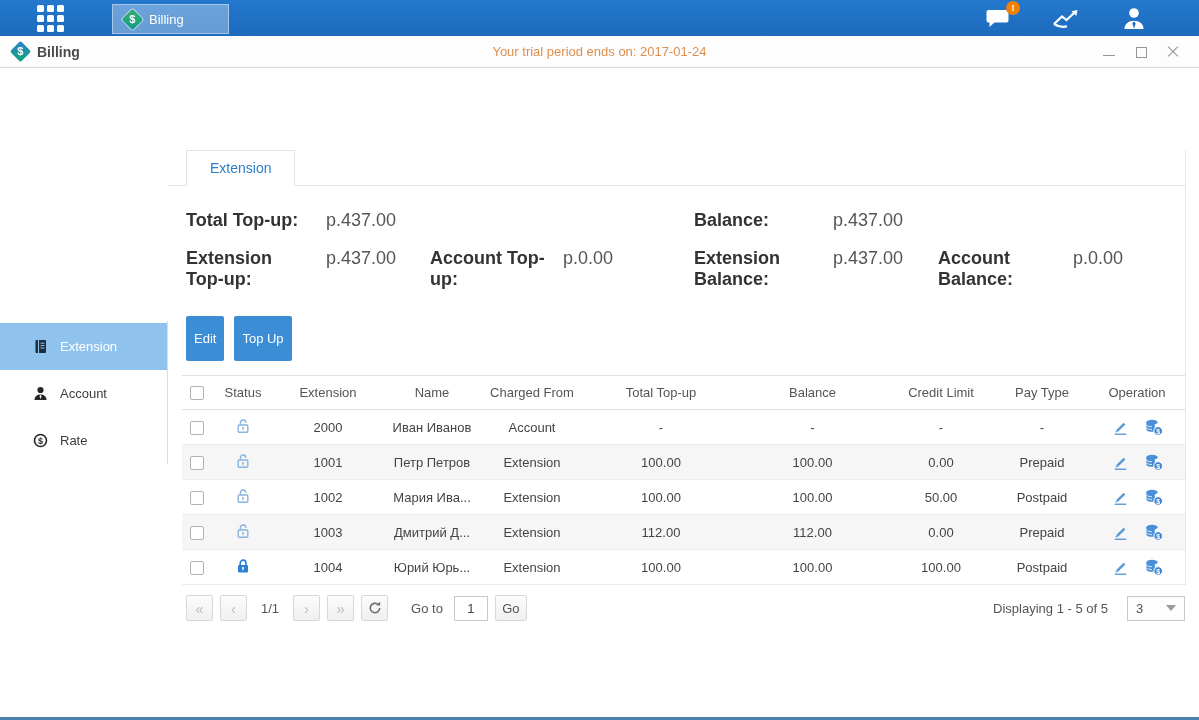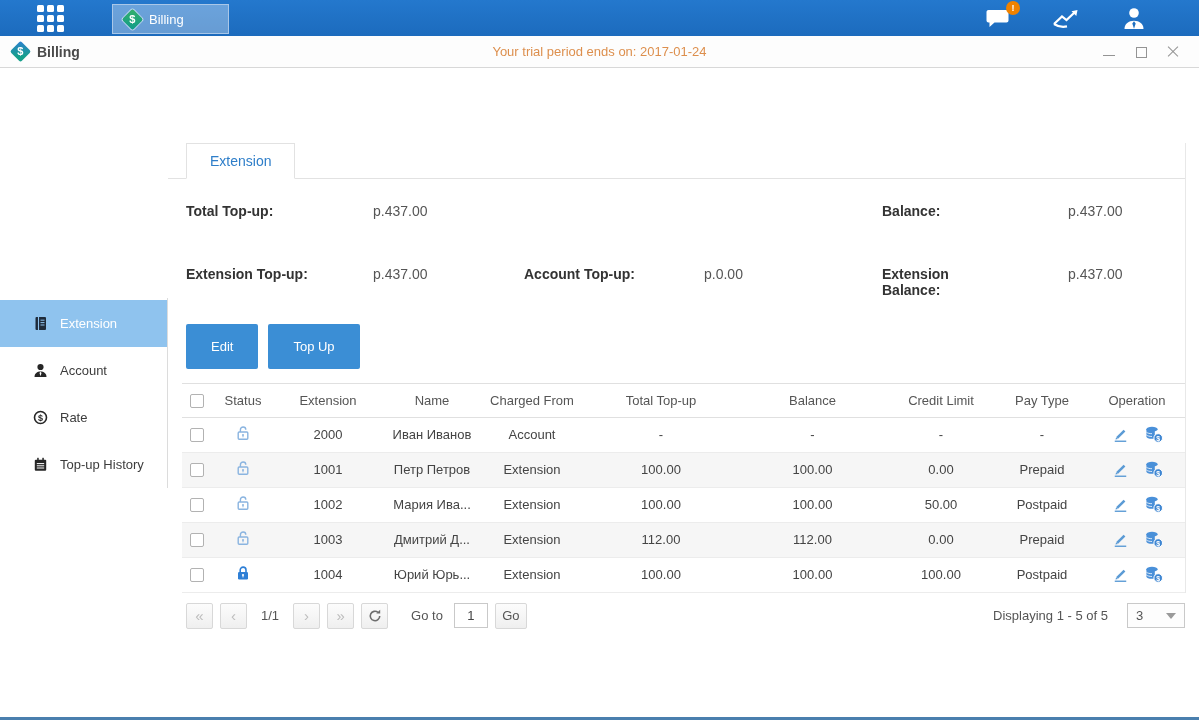--- a/index.html
+++ b/index.html
@@ -40,29 +40,29 @@
   .side-item { height:47px; display:flex; align-items:center; gap:12px; padding-left:33px; font-size:13px; color:#3c3c3c; cursor:pointer; }
   .side-item svg { flex:none; }
   .side-item.active { background:#8fc3ee; color:#fff; }
 
   .content { flex:1; display:flex; flex-direction:column; min-width:0; }
   .content-upper { flex:1; margin-right:13px; border-right:1px solid #e8e8e8; overflow:hidden; }
 
   .tabstrip { height:36px; box-shadow:inset 0 -1px 0 #e2e2e2; display:flex; }
   .tab { margin-left:18px; height:36px; line-height:35px; padding:0 23px; background:#fff; border:1px solid #e2e2e2; border-bottom:1px solid #fff; color:#2e7ec9; font-size:14px; cursor:pointer; }
 
-  .summary { margin:24px 0 0 18px; display:grid; grid-template-columns:127px 117px 120px 144px 126px 118px 122px 1fr; grid-row-gap:17px; font-size:14px;gap:47px; }
+  .summary { margin:24px 0 0 18px; display:grid; grid-template-columns:127px 117px 120px 144px 126px 118px 122px 1fr; grid-row-gap:17px; font-size:18px; }
   .slabel { font-weight:bold; color:#333; }
   .svalue { color:#555;margin-left:13px; }
   .g11{grid-column:1;grid-row:1} .g21{grid-column:2;grid-row:1} .g51{grid-column:5;grid-row:1} .g61{grid-column:6;grid-row:1}
   .g12{grid-column:1;grid-row:2} .g22{grid-column:2;grid-row:2} .g32{grid-column:3;grid-row:2} .g42{grid-column:4;grid-row:2}
   .g52{grid-column:5;grid-row:2} .g62{grid-column:6;grid-row:2} .g72{grid-column:7;grid-row:2} .g82{grid-column:8;grid-row:2}
 
   .actions { margin:26px 0 0 18px; display:flex; gap:10px; }
-  .btn-primary { background:#3b8ed5; color:#fff; border:none; border-radius:2px; height:45px; padding:0 25px; font-size:13px; font-family:inherit; cursor:pointer; }
+  .btn-primary { background:#3b8ed5; color:#fff; border:none; border-radius:2px; height:45px; padding:0 8px; font-size:13px; font-family:inherit; cursor:pointer; }
 
   table.ext { margin:14px 0 0 14px; border-collapse:collapse; table-layout:fixed; width:1005px; font-size:13px; color:#444; }
   table.ext th { height:34px; border-top:1px solid #e0e0e0; border-bottom:1px solid #e0e0e0; font-weight:normal; color:#555; text-align:center; }
   table.ext td { height:35px; border-bottom:1px solid #ececec; text-align:center; }
   table.ext tbody tr:nth-child(even) { background:#f6f6f6; }
   input[type=checkbox] { -webkit-appearance:none; appearance:none; width:14px; height:14px; border:1px solid #b2b2b2; border-radius:2px; background:#fff; margin:0; vertical-align:middle; cursor:pointer; }
   .op-cell { display:flex; align-items:center; justify-content:center; gap:16px; }
   .op-ico { cursor:pointer; display:flex; }
 
   
@@ -159,29 +159,20 @@
           <path d="M7.5 8.8l-1 1.3 1 3.2 1-3.2z" fill="#fff"></path>
         </svg>
         <span>Account</span>
       </div>
       <div class="side-item">
         <svg width="15" height="15" viewBox="0 0 15 15">
           <circle cx="7.5" cy="7.5" r="6" fill="none" stroke="#262626" stroke-width="1.6"></circle>
           <text x="7.5" y="10.6" text-anchor="middle" font-size="9" font-weight="bold" fill="#262626" font-family="Liberation Sans, sans-serif">$</text>
         </svg>
         <span>Rate</span>
-      </div>
-      <div class="side-item">
-        <svg width="15" height="15" viewBox="0 0 15 15">
-          <rect x="1.8" y="2.8" width="11.4" height="11" rx="1" fill="#262626"></rect>
-          <rect x="4.2" y="0.8" width="1.5" height="3.4" fill="#262626"></rect>
-          <rect x="9.3" y="0.8" width="1.5" height="3.4" fill="#262626"></rect>
-          <path d="M3.8 6.6h7.4M3.8 8.8h7.4M3.8 11h7.4" stroke="#fff" stroke-width="1"></path>
-        </svg>
-        <span>Top-up History</span>
       </div>
     </div>
 
     <div class="content">
       <div class="content-upper">
         <div class="tabstrip">
           <div class="tab">Extension</div>
         </div>
 
         <div class="summary">

